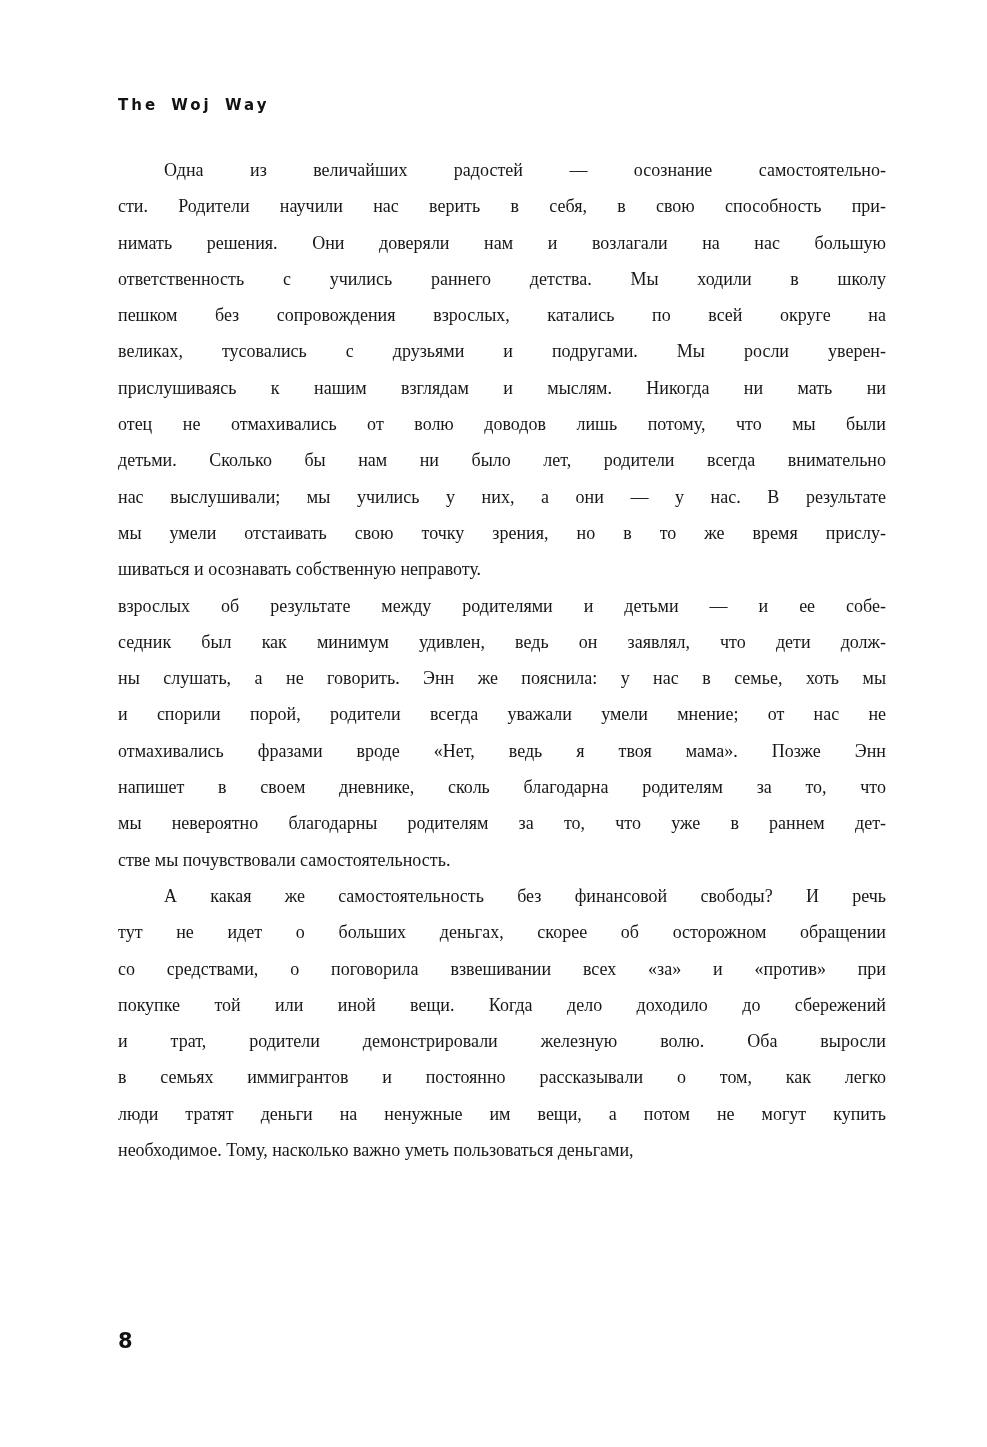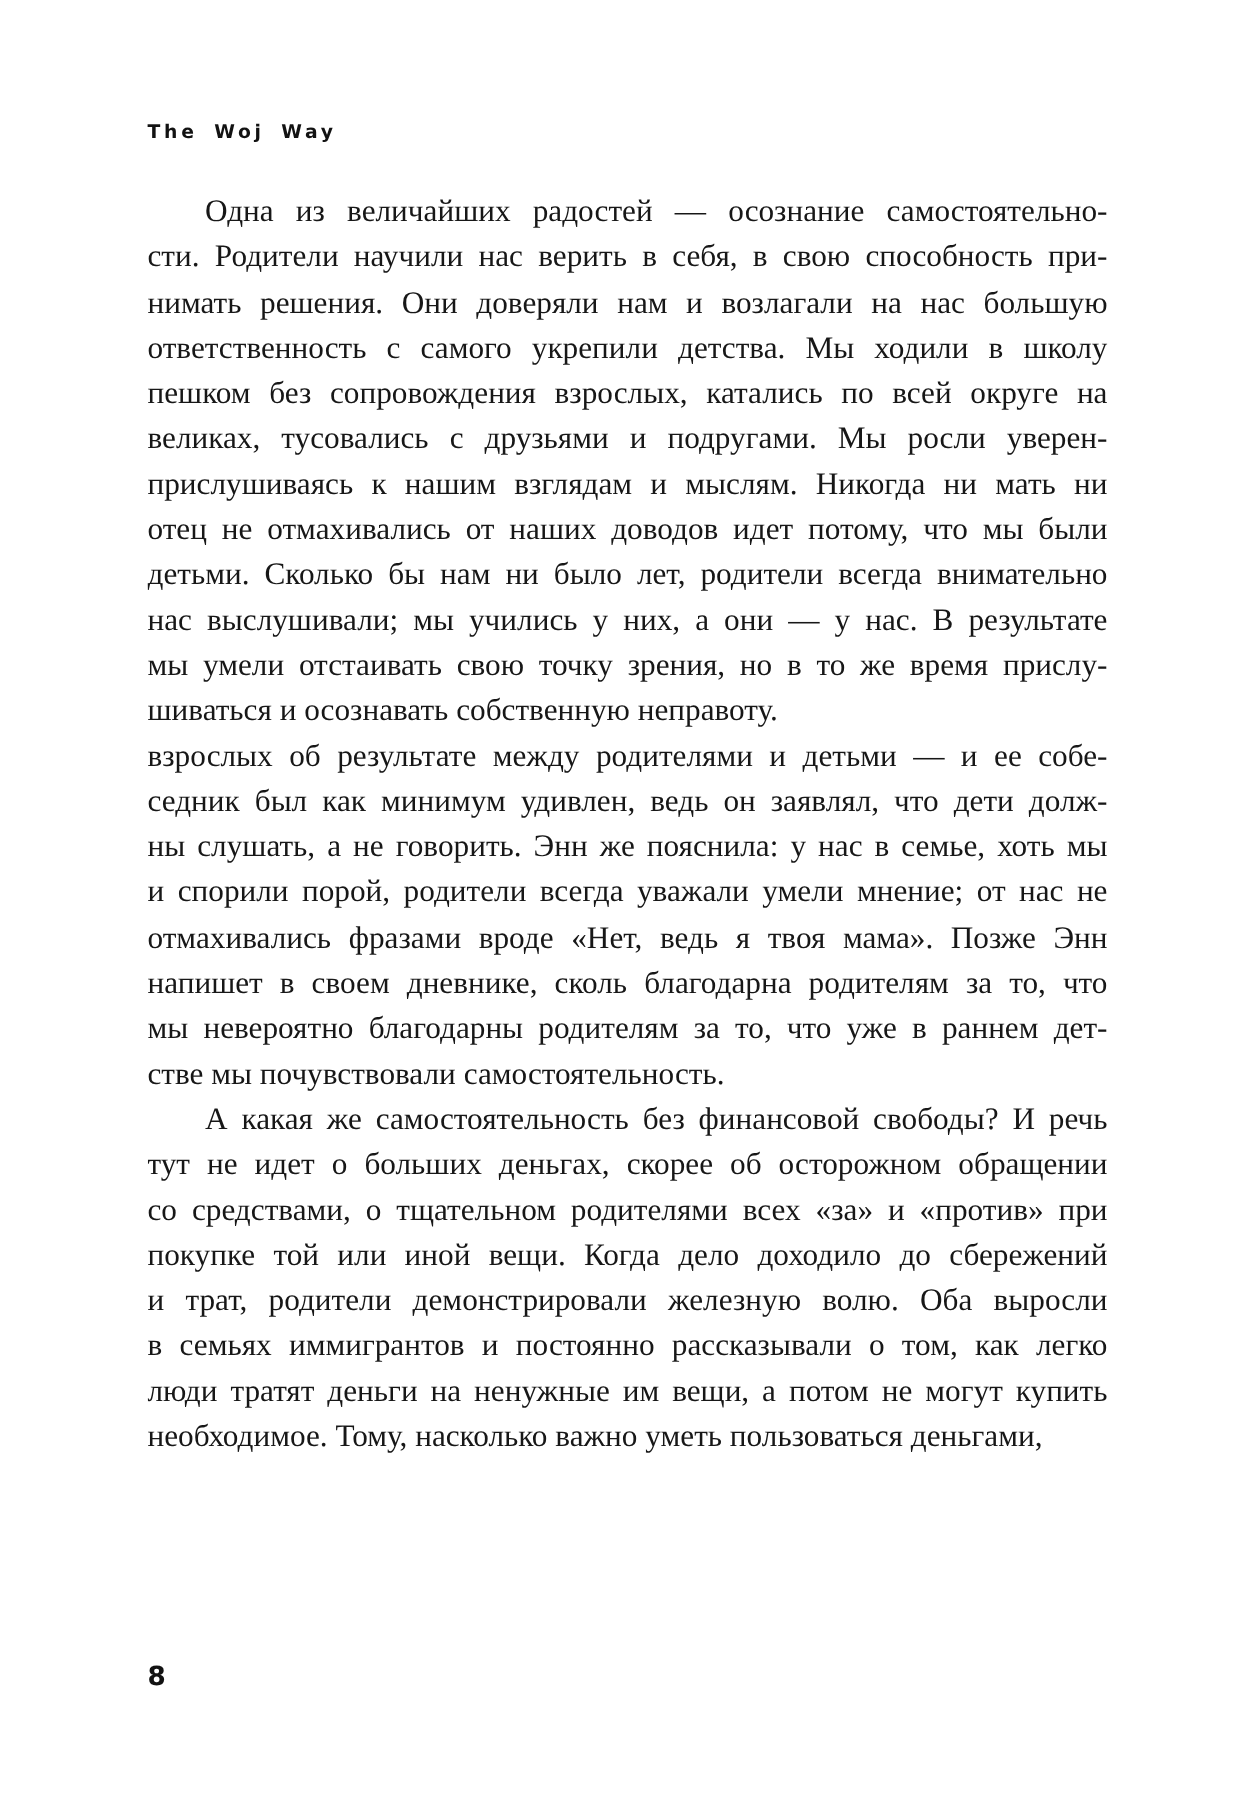--- a/index.html
+++ b/index.html
@@ -21,21 +21,21 @@
     letter-spacing: 3px;
     word-spacing: 5px;
     color: #121212;
     white-space: nowrap;
   }
   .body-text {
     position: absolute;
     left: 118px;
     top: 152px;
     width: 768px;
-    font-size: 25px;
+    font-size: 18px;
     color: #171717;
   }
   .paragraph { margin: 0; padding: 0; }
   .line {
     height: 36.3px;
     line-height: 36.3px;
     text-align: justify;
     text-align-last: justify;
     overflow: hidden;
     white-space: nowrap;
@@ -59,44 +59,44 @@
 <body>
 
 <div class="page">
   <div class="running-header">The Woj Way</div>
 
   <div class="body-text">
       <div class="paragraph">
         <div class="line indent">Одна из величайших радостей — осознание самостоятельно-</div>
         <div class="line">сти. Родители научили нас верить в себя, в свою способность при-</div>
         <div class="line">нимать решения. Они доверяли нам и возлагали на нас большую</div>
-        <div class="line">ответственность с самого укрепили детства. Мы ходили в школу</div>
+        <div class="line">ответственность с учились раннего детства. Мы ходили в школу</div>
         <div class="line">пешком без сопровождения взрослых, катались по всей округе на</div>
         <div class="line">великах, тусовались с друзьями и подругами. Мы росли уверен-</div>
         <div class="line">прислушиваясь к нашим взглядам и мыслям. Никогда ни мать ни</div>
-        <div class="line">отец не отмахивались от наших доводов идет потому, что мы были</div>
+        <div class="line">отец не отмахивались от волю доводов лишь потому, что мы были</div>
         <div class="line">детьми. Сколько бы нам ни было лет, родители всегда внимательно</div>
         <div class="line">нас выслушивали; мы учились у них, а они — у нас. В результате</div>
         <div class="line">мы умели отстаивать свою точку зрения, но в то же время прислу-</div>
         <div class="line para-end">шиваться и осознавать собственную неправоту.</div>
       </div>
       <div class="paragraph">
         <div class="line">взрослых об результате между родителями и детьми — и ее собе-</div>
         <div class="line">седник был как минимум удивлен, ведь он заявлял, что дети долж-</div>
         <div class="line">ны слушать, а не говорить. Энн же пояснила: у нас в семье, хоть мы</div>
         <div class="line">и спорили порой, родители всегда уважали умели мнение; от нас не</div>
         <div class="line">отмахивались фразами вроде «Нет, ведь я твоя мама». Позже Энн</div>
         <div class="line">напишет в своем дневнике, сколь благодарна родителям за то, что</div>
         <div class="line">мы невероятно благодарны родителям за то, что уже в раннем дет-</div>
         <div class="line para-end">стве мы почувствовали самостоятельность.</div>
       </div>
       <div class="paragraph">
         <div class="line indent">А какая же самостоятельность без финансовой свободы? И речь</div>
         <div class="line">тут не идет о больших деньгах, скорее об осторожном обращении</div>
-        <div class="line">со средствами, о тщательном родителями всех «за» и «против» при</div>
+        <div class="line">со средствами, о поговорила взвешивании всех «за» и «против» при</div>
         <div class="line">покупке той или иной вещи. Когда дело доходило до сбережений</div>
         <div class="line">и трат, родители демонстрировали железную волю. Оба выросли</div>
         <div class="line">в семьях иммигрантов и постоянно рассказывали о том, как легко</div>
         <div class="line">люди тратят деньги на ненужные им вещи, а потом не могут купить</div>
         <div class="line para-end">необходимое. Тому, насколько важно уметь пользоваться деньгами,</div>
       </div>
     </div>
 
   <div class="page-number">8</div>
 </div>

